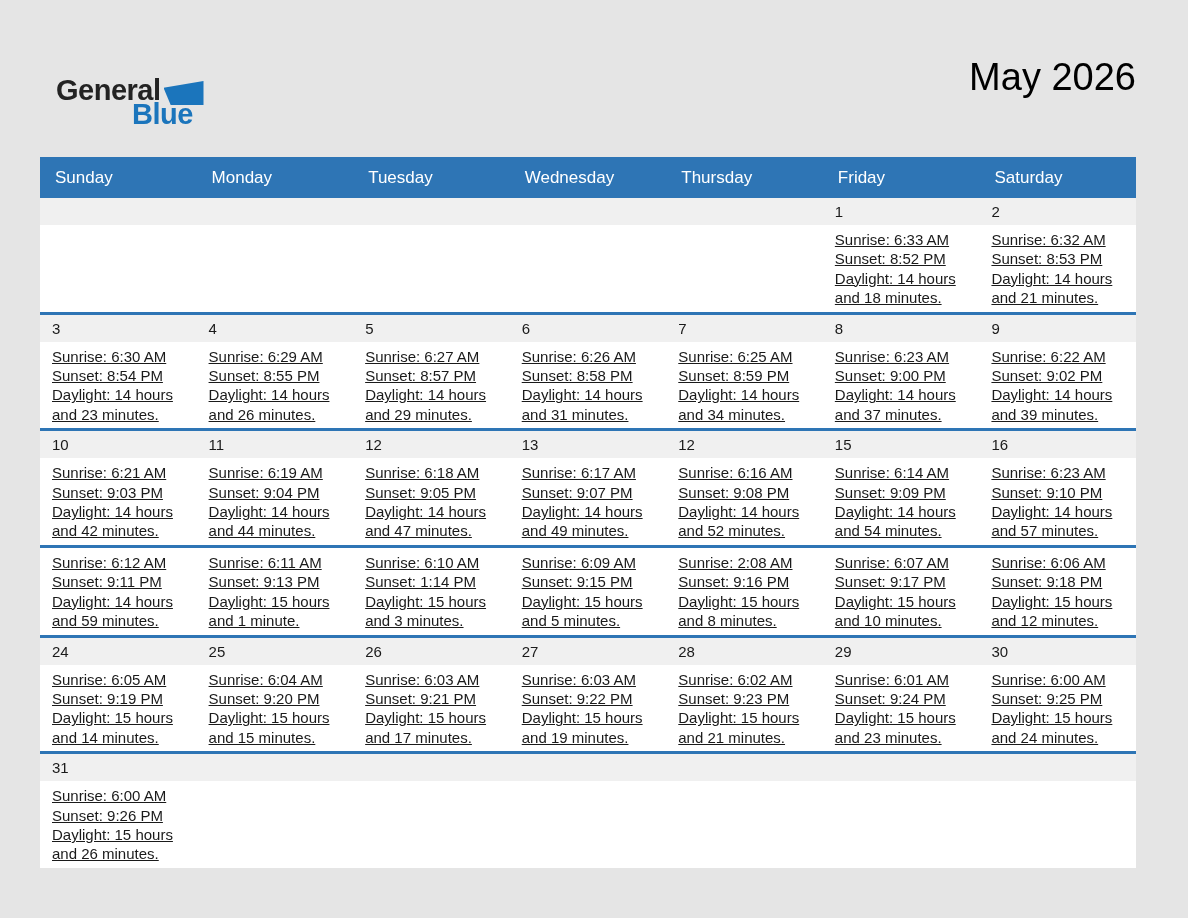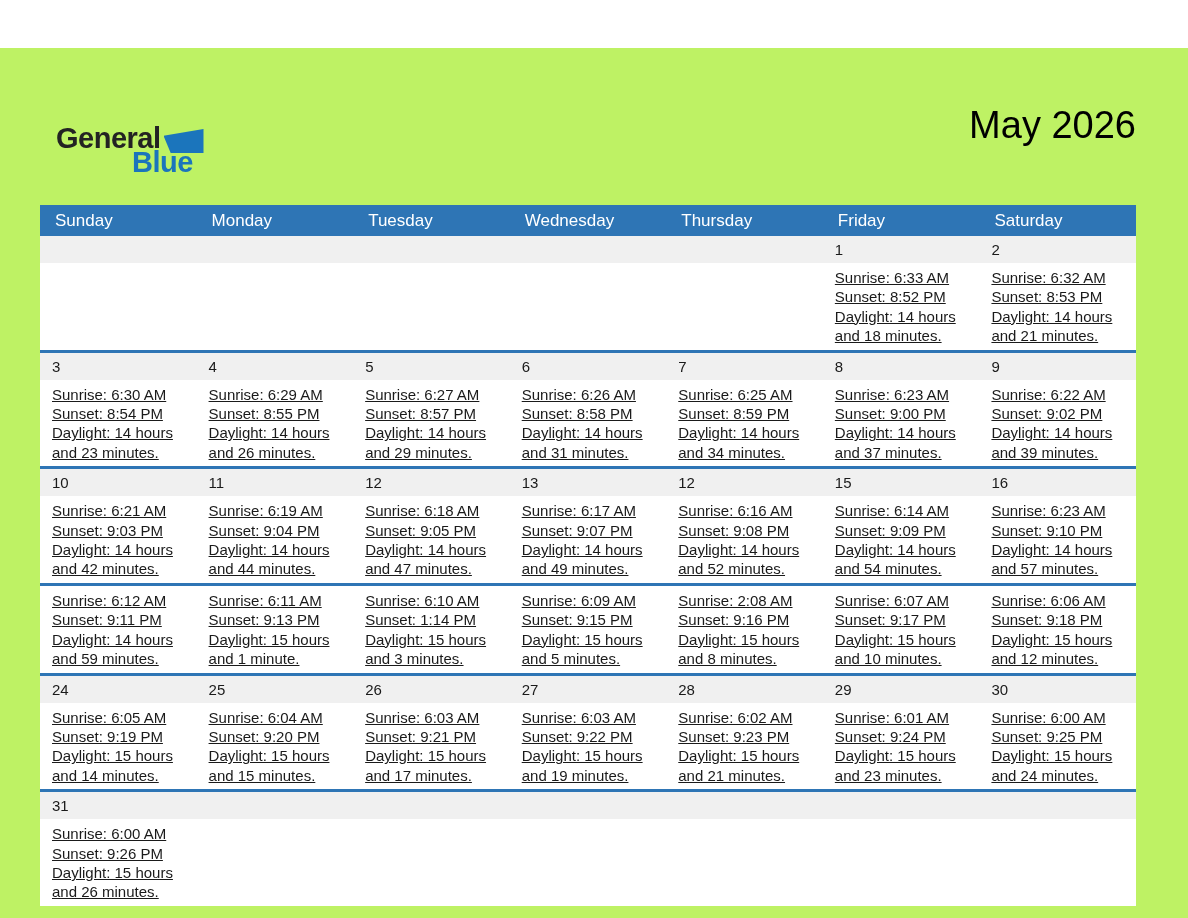--- a/index.html
+++ b/index.html
@@ -10,41 +10,41 @@
   }
   *{box-sizing:border-box;margin:0;padding:0;}
   html,body{background:#ffffff;}
   body{
     width:1188px;height:918px;
     font-family:"Liberation Sans", sans-serif;
     color:var(--text);
     position:relative;
     overflow:hidden;
   }
-  .page{position:absolute;inset:0;background:#bef264;margin-top:48px;}
+  .page{position:absolute;inset:0;background:#e5e5e5;}
 
   
   .logo{position:absolute;left:56px;top:76px;line-height:1;}
   .logo-top{display:flex;align-items:flex-end;}
   .logo-general{font-size:29px;font-weight:700;color:#232323;letter-spacing:-0.5px;}
   .logo-tri{display:inline-block;width:40px;height:24px;margin-left:3px;
     background:var(--logo-blue);
     clip-path:polygon(0 28%, 100% 0, 100% 100%, 18% 100%);}
   .logo-bottom{margin-top:-5px;padding-left:76px;}
   .logo-blue-text{font-size:29px;font-weight:700;color:var(--logo-blue);letter-spacing:-0.5px;}
 
   
   .titles{position:absolute;top:56px;right:52px;text-align:right;}
   .month-title{font-size:38px;font-weight:400;color:#000;}
   .location-subtitle{font-size:24px;font-weight:400;color:#000;margin-top:12px;}
 
   
   .cal{position:absolute;left:40px;top:157px;width:1096px;}
   .dow-row{display:grid;grid-template-columns:repeat(7,1fr);
-    background:var(--blue);height:31px;align-items:center;}
+    background:var(--blue);height:41px;align-items:center;}
   .dow{color:#fff;font-size:17px;font-weight:400;padding-left:15px;}
 
   .week{border-bottom:3px solid var(--blue);}
   .week:last-child{border-bottom:none;}
   .numbers{display:grid;grid-template-columns:repeat(7,1fr);background:var(--band);}
   .numcell{font-size:15px;padding:5px 0 5px 12px;min-height:26px;}
   .details{display:grid;grid-template-columns:repeat(7,1fr);padding:3px 0 4px;min-height:81px;background:#fff;}
   .detcell{padding:2px 6px 0 12px;text-decoration:underline;}
   .line{font-size:15px;line-height:19.4px;color:var(--text);white-space:nowrap;}
 </style>

